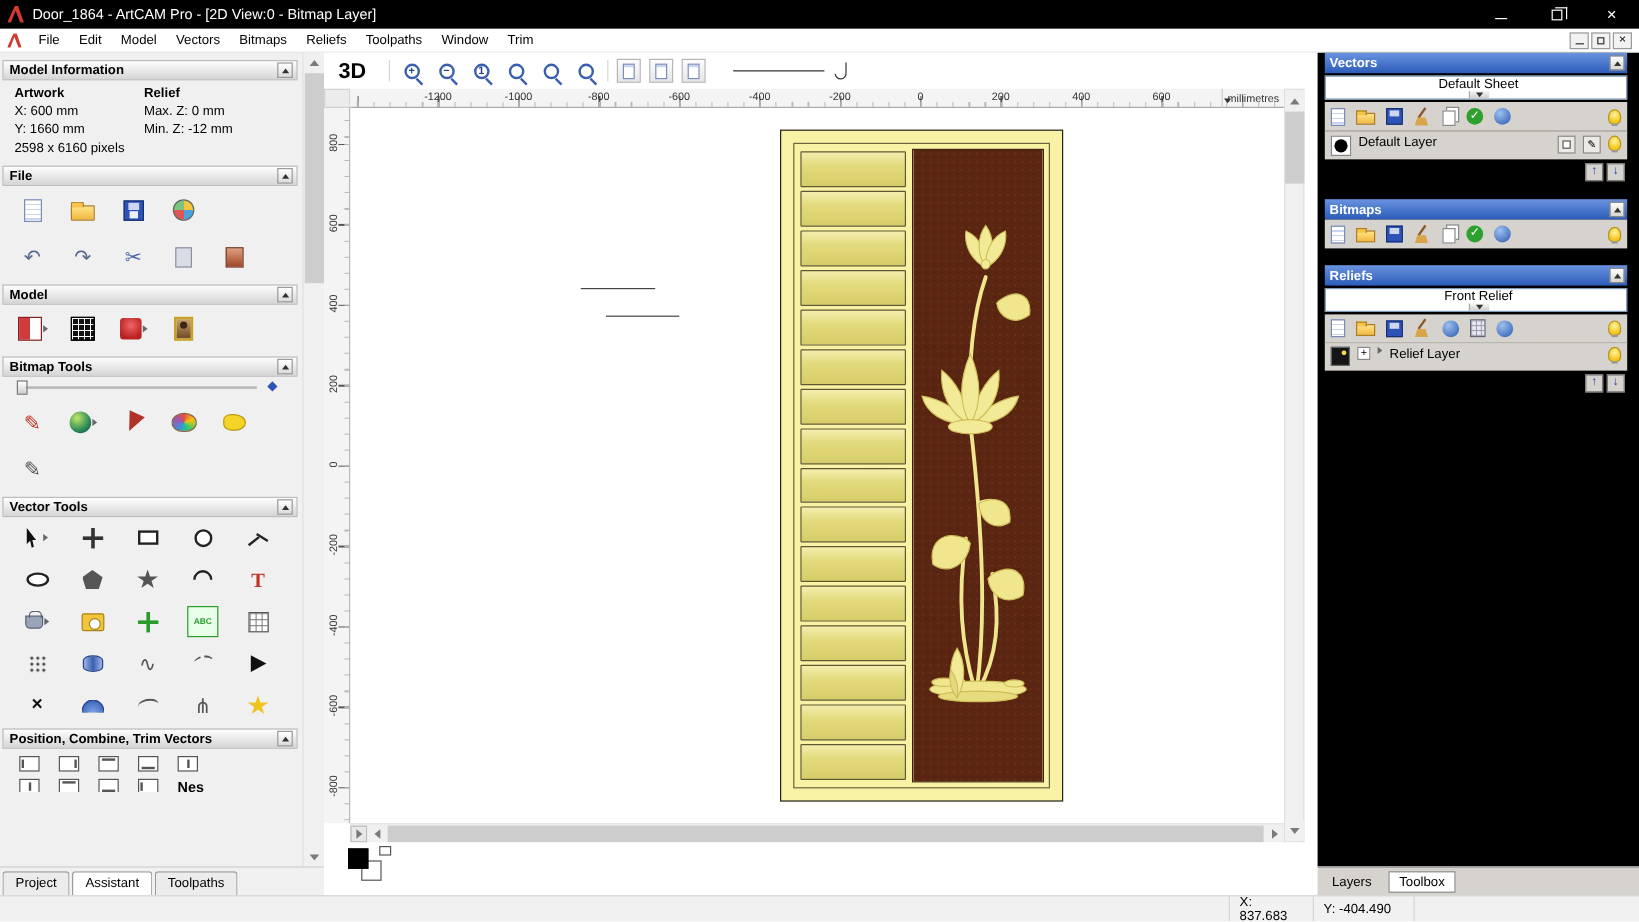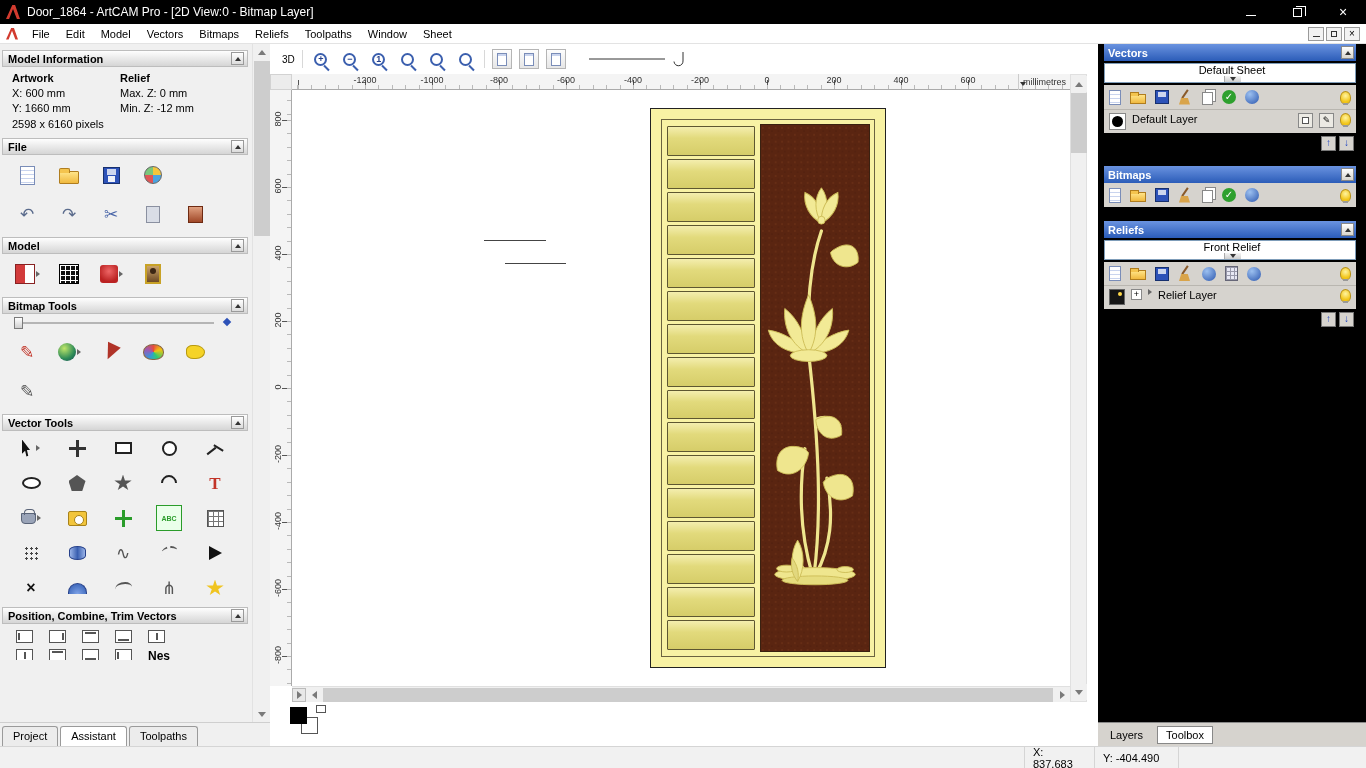--- a/index.html
+++ b/index.html
@@ -114,21 +114,21 @@
   .p-l::before { width:2px; top:2px; bottom:2px; left:1px; }
   .p-r::before { width:2px; top:2px; bottom:2px; right:1px; }
   .p-t::before { height:2px; left:2px; right:2px; top:1px; }
   .p-b::before { height:2px; left:2px; right:2px; bottom:1px; }
   .p-c::before { width:2px; top:2px; bottom:2px; left:50%; margin-left:-1px; }
   .mini-dd { border-top:3px solid transparent; border-bottom:3px solid transparent; border-left:4px solid #666; margin-left:1px; }
 
   
   .canvas { position:absolute; left:270px; top:44px; width:828px; height:702px; background:#fff; }
   .cv-toolbar { position:absolute; left:0; top:0; width:828px; height:30px; display:flex; align-items:center; gap:7px; padding:0 0 0 12px; background:#fff; }
-  .t3d { font-weight:normal; font-size:10px; margin-right:0; }
+  .t3d { font-weight:bold; font-size:18px; margin-right:12px; }
   .tsep { width:1px; height:18px; background:#d8d8d8; }
   .tb-ico { width:22px; height:22px; display:flex; align-items:center; justify-content:center; }
   .mag { width:13px; height:13px; border:2px solid #3b5fae; border-radius:50%; position:relative; display:flex; align-items:center; justify-content:center; font-size:9px; font-weight:bold; color:#26408a; }
   .mag::after { content:""; position:absolute; right:-5px; bottom:-5px; width:7px; height:2px; background:#3b5fae; transform:rotate(45deg); }
   .tglbox { width:20px; height:20px; border:1px solid #b5b5b5; background:linear-gradient(#fdfdfd,#e6e6e6); display:flex; align-items:center; justify-content:center; }
   .tgl-page { width:10px; height:13px; background:#fff; border:1px solid #7a8db8; box-shadow:inset 0 2px 0 #c9d4ee; }
   .ruler-corner { position:absolute; left:0; top:30px; width:22px; height:16px; background:#ececec; border:1px solid #d2d2d2; }
   .h-ruler { position:absolute; left:22px; top:30px; width:778px; height:16px; background:#f4f4f4; border-bottom:1px solid #aaa;
     background-image:repeating-linear-gradient(90deg,#b9b9b9 0 1px,transparent 1px 13.4px),repeating-linear-gradient(90deg,#555 0 1px,transparent 1px 67px);
     background-size:100% 4px,100% 9px; background-position:6px 100%,6px 100%; background-repeat:repeat-x; }
@@ -229,21 +229,21 @@
   <div class="menubar">
     <span class="mini-logo"></span>
     <span class="menu-item">File</span>
     <span class="menu-item">Edit</span>
     <span class="menu-item">Model</span>
     <span class="menu-item">Vectors</span>
     <span class="menu-item">Bitmaps</span>
     <span class="menu-item">Reliefs</span>
     <span class="menu-item">Toolpaths</span>
     <span class="menu-item">Window</span>
-    <span class="menu-item">Sheet</span>
+    <span class="menu-item">Trim</span>
     <span class="mdi-btns">
       <span class="mdi-btn">
           <span class="g-min2"></span>
         </span>
       <span class="mdi-btn">
           <span class="g-res"></span>
         </span>
       <span class="mdi-btn">×</span>
     </span>
   </div>

